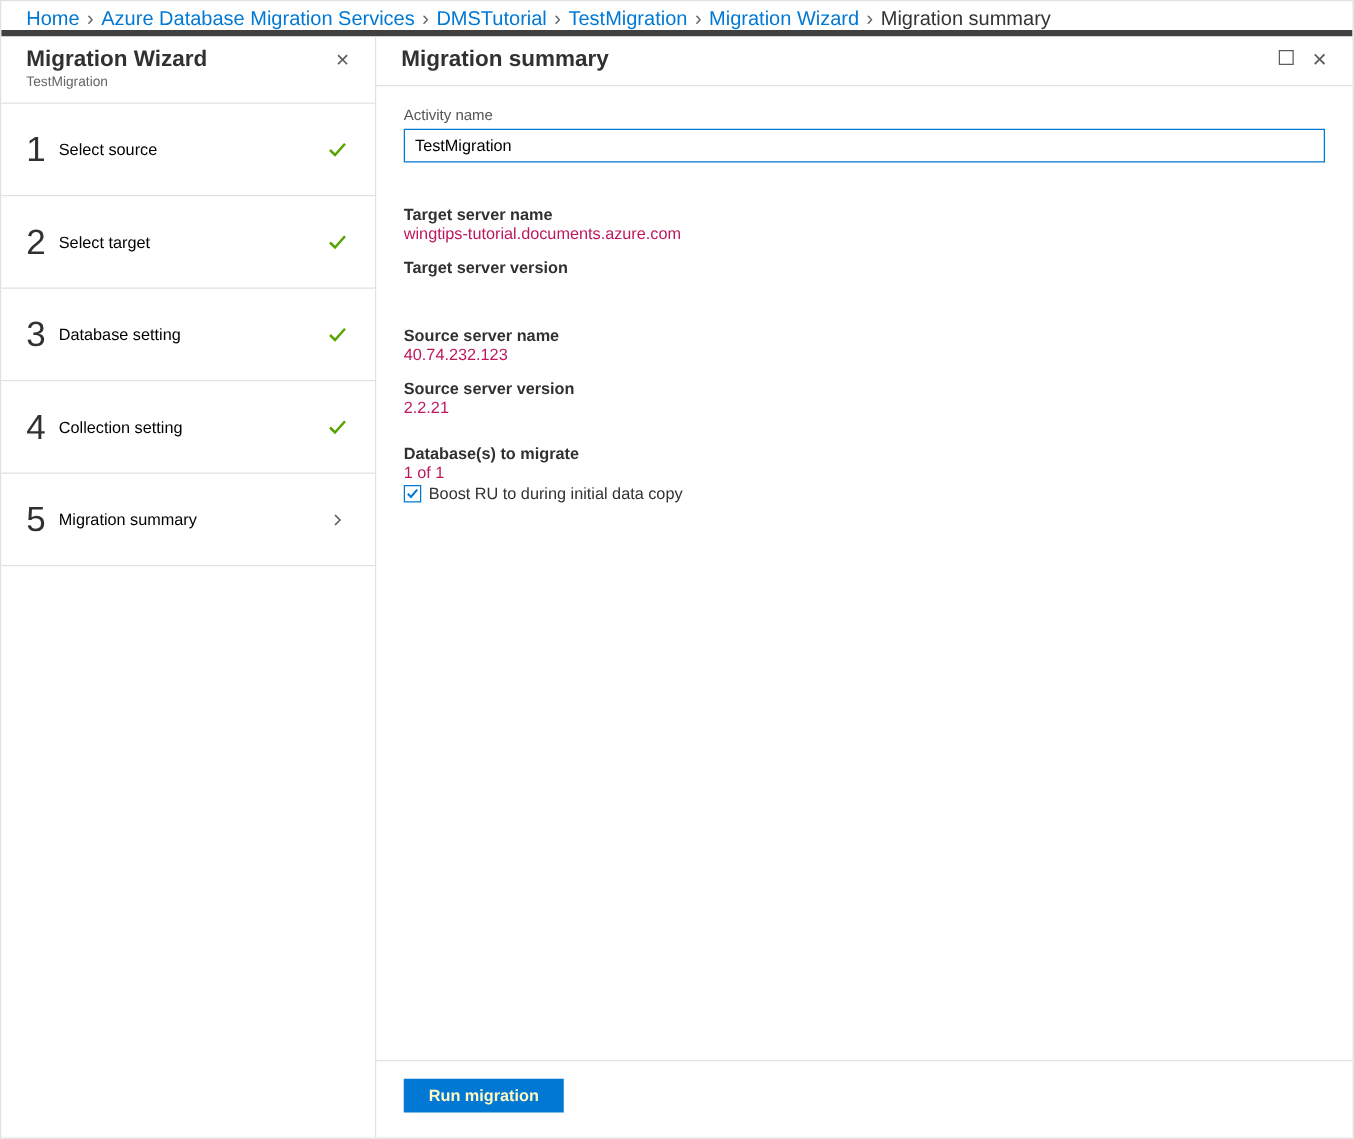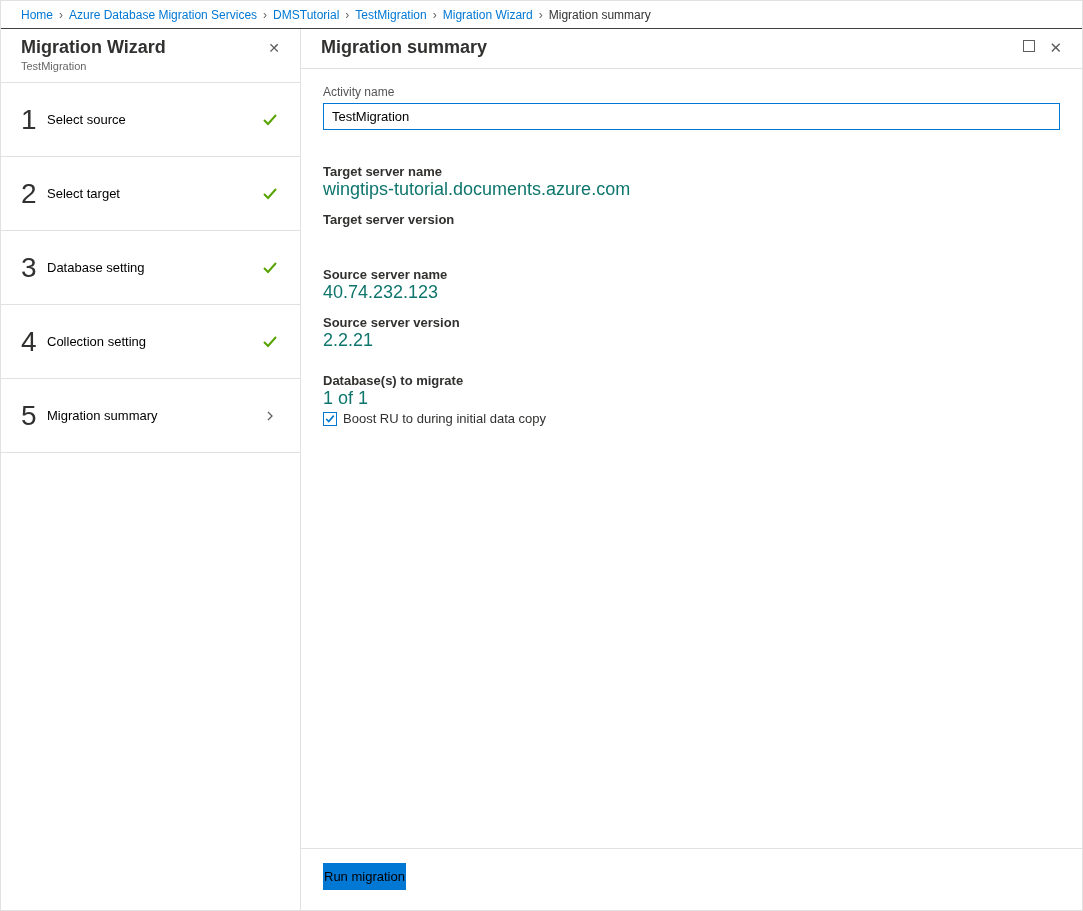--- a/index.html
+++ b/index.html
@@ -9,24 +9,24 @@
     color: #323130;
     background: #fff;
     width: 1083px;
     height: 911px;
     overflow: hidden;
     border: 1px solid #e1e1e1;
   }
   
   .breadcrumb {
     display: flex;
-    align-items: flex-end;
+    align-items: flex-start;
     padding: 6px 20px;
-    border-bottom: 1px solid #404040;
-    font-size: 12px;
+    border-bottom: 5px solid #404040;
+    font-size: 16px;
     gap: 6px;
     height: 28px;
   }
   .breadcrumb a { color: #0078d4; text-decoration: none; cursor: pointer; }
   .breadcrumb .sep { color: #666; }
   .breadcrumb .current { color: #333; }
   
   .layout { display: flex; height: calc(100% - 28px); }
   .sidebar {
     width: 300px;
@@ -80,40 +80,41 @@
   .text-input {
     width: 100%;
     border: 1px solid #0078d4;
     padding: 5px 8px;
     font-size: 13px;
     font-family: inherit;
     outline: none;
   }
   .info-block { margin-top: 34px; }
   .info-label { font-weight:600; font-size:13px; margin-top:12px; }
-  .info-val { font-size:18px; color:#0f766e; }
+  .info-val { font-size:13px; color:#be185d; }
   .check-row { display:flex; align-items:flex-end; gap:6px; margin-top:2px; font-size:13px;}
   .azure-checkbox {
     width:14px; height:14px; border:1px solid #0078d4;
     display:inline-flex; align-items:center; justify-content:center;
     background:#fff;
   }
   .azure-checkbox svg { width:10px; height:10px; }
   .footer {
     border-top: 1px solid #e1e1e1;
     padding: 14px 22px 20px 22px;
   }
   .primary-btn {
     background:#0078d4;
-    color:#000000;
+    color:#fef9c3;
     border:none;
     font-size:13px;
-    padding:6px 1px;
+    padding:6px 20px;
     cursor:pointer;
     font-family:inherit;
+    font-weight:bold;
   }
   .restore-icon { width:12px; height:12px; border:1px solid #605e5c; display:inline-block; position:relative;}
 </style>
 </head>
 <body>
 
 <div class="breadcrumb">
   <a>Home</a>
   <span class="sep">›</span>
   <a>Azure Database Migration Services</a>

